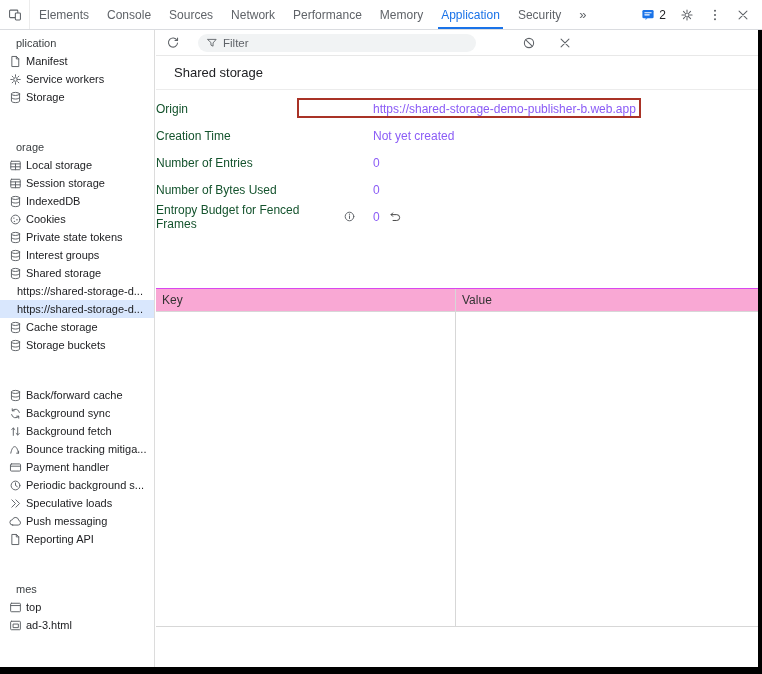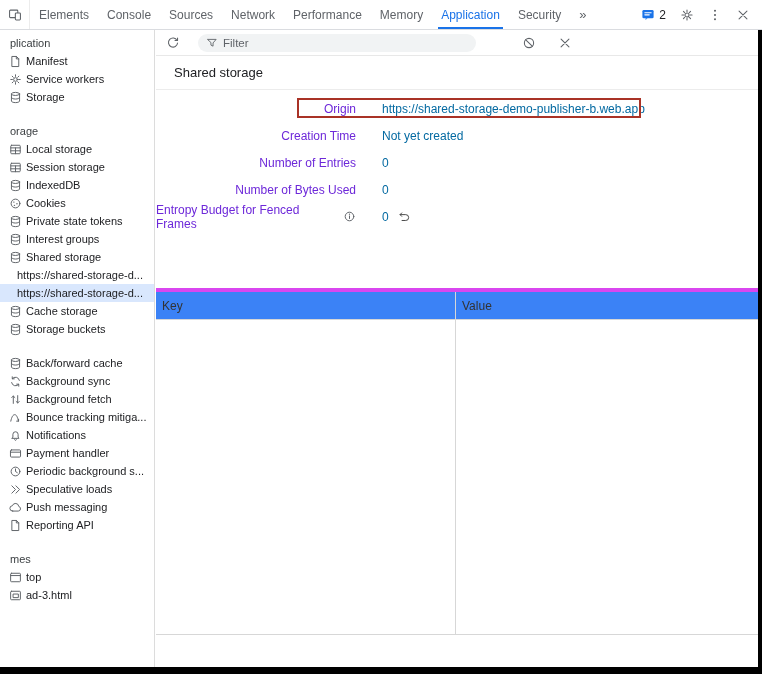--- a/index.html
+++ b/index.html
@@ -21,50 +21,50 @@
   .issues-btn{display:flex;align-items:center;gap:4px;color:#202124}
   .icon-btn{display:flex;align-items:center;justify-content:center;color:#5f6368}
   [data-icon]{display:flex}
   .ic{width:14px;height:14px;fill:none;stroke:currentColor;stroke-width:1.2;
     stroke-linecap:round;stroke-linejoin:round;display:block}
   .fl{fill:currentColor;stroke:none}
   
   .sidebar{position:absolute;top:30px;left:0;width:155px;bottom:7px;border-right:1px solid #dcdcdc;
     background:#fff;overflow:hidden;font-size:11px}
   .sb-section{padding-top:4px}
-  .sb-section + .sb-section{margin-top:12px}
-  .sb-header{height:18px;display:flex;align-items:center;padding-left:10px;color:#3c4043;white-space:nowrap}
+  .sb-section + .sb-section{margin-top:28px}
+  .sb-header{height:18px;display:flex;align-items:center;padding-left:16px;color:#3c4043;white-space:nowrap}
   .sb-item{height:18px;display:flex;align-items:center;gap:4px;padding-left:9px;color:#202124;
     white-space:nowrap;cursor:default}
   .sb-item .sb-icon{width:13px;height:13px;color:#5f6368;flex:none}
   .sb-icon .ic{width:13px;height:13px}
   .sb-item.sub{padding-left:17px}
   .sb-item.selected{background:var(--selbg)}
   .sb-label{overflow:hidden}
   
   .content{position:absolute;top:30px;left:156px;right:4px;bottom:7px;background:#fff;overflow:hidden}
   .ctoolbar{height:26px;display:flex;align-items:center;gap:14px;padding:0 6px;border-bottom:1px solid #e8e8e8}
   .tb-btn{width:22px;height:22px;display:flex;align-items:center;justify-content:center;color:#5f6368;flex:none}
   .filter-pill{width:278px;height:18px;background:#f1f3f4;border-radius:9px;display:flex;align-items:center;
     gap:5px;padding:0 8px;color:#5f6368}
   .filter-pill .ic{width:12px;height:12px}
   .filter-pill input{border:none;outline:none;background:transparent;font:inherit;font-size:11.5px;
     color:#5f6368;width:100%;padding:0}
   .filter-pill input::placeholder{color:#5f6368;opacity:1}
   .report-title{padding:9px 18px;font-size:13px;font-weight:500;color:#202124;border-bottom:1px solid #ececec}
   .meta{padding-top:5px}
   .meta-row{display:flex;align-items:center;height:27px;position:relative}
-  .meta-label{width:200px;flex:none;display:flex;justify-content:flex-end;align-items:center;gap:4px;color:#6d28d9}
-  .meta-value{margin-left:26px;display:flex;align-items:center;gap:9px;color:#0369a1}
+  .meta-label{width:200px;flex:none;display:flex;justify-content:flex-start;align-items:center;gap:4px;color:#14532d}
+  .meta-value{margin-left:17px;display:flex;align-items:center;gap:9px;color:#8b5cf6}
   .mi{display:flex;color:#5f6368}
   .mi.reset{color:#444}
   .mi .ic{width:13px;height:13px}
   .hl-box{position:absolute;left:141px;top:3px;height:20px;width:340px;border:2px solid var(--annot);pointer-events:none}
   .datagrid{position:absolute;left:0;right:0;top:258px}
-  .dg-header{display:flex;height:32px;border-top:4px solid #d946ef;border-bottom:1px solid #d7d7d7;background:#3b82f6}
+  .dg-header{display:flex;height:24px;border-top:1px solid #d946ef;border-bottom:1px solid #d7d7d7;background:#f9a8d4}
   .dg-col{display:flex;align-items:center;padding:0 6px;color:#333}
   .dg-col.key{width:300px;flex:none;border-right:1px solid #d7d7d7}
   .dg-col.val{flex:1}
   .dg-body{height:315px;border-bottom:1px solid #d7d7d7;position:relative;background:#fff}
   .dg-body::before{content:"";position:absolute;left:299px;top:0;bottom:0;width:1px;background:#d7d7d7}
   
   .edge-right{position:absolute;top:30px;right:0;width:4px;bottom:0;background:#000}
   .edge-bottom{position:absolute;left:0;right:0;bottom:0;height:7px;background:#000}
 </style>
 </head>
@@ -299,29 +299,20 @@
             <svg class="ic" viewBox="0 0 16 16" aria-hidden="true">
               <path d="M2.2 12.5C3.4 7 5 4.5 7 4.5s3.4 2.3 4.6 8"></path>
               <path d="M9.4 12.5h2.4v-2.4"></path>
             </svg>
           </span>
           <span class="sb-label">Bounce tracking mitiga...</span>
         </div>
         <div class="sb-item">
           <span class="sb-icon">
             <svg class="ic" viewBox="0 0 16 16" aria-hidden="true">
-              <path d="M3.8 11.5h8.4l-1-1.6V6.6a3.2 3.2 0 0 0-6.4 0v3.3z"></path>
-              <path d="M6.9 13.2a1.2 1.2 0 0 0 2.2 0"></path>
-            </svg>
-          </span>
-          <span class="sb-label">Notifications</span>
-        </div>
-        <div class="sb-item">
-          <span class="sb-icon">
-            <svg class="ic" viewBox="0 0 16 16" aria-hidden="true">
               <rect x="1.8" y="3.6" width="12.4" height="8.8" rx="1.2"></rect>
               <path d="M1.8 6.4h12.4"></path>
             </svg>
           </span>
           <span class="sb-label">Payment handler</span>
         </div>
         <div class="sb-item">
           <span class="sb-icon">
             <svg class="ic" viewBox="0 0 16 16" aria-hidden="true">
               <circle cx="8" cy="8" r="5.4"></circle>

